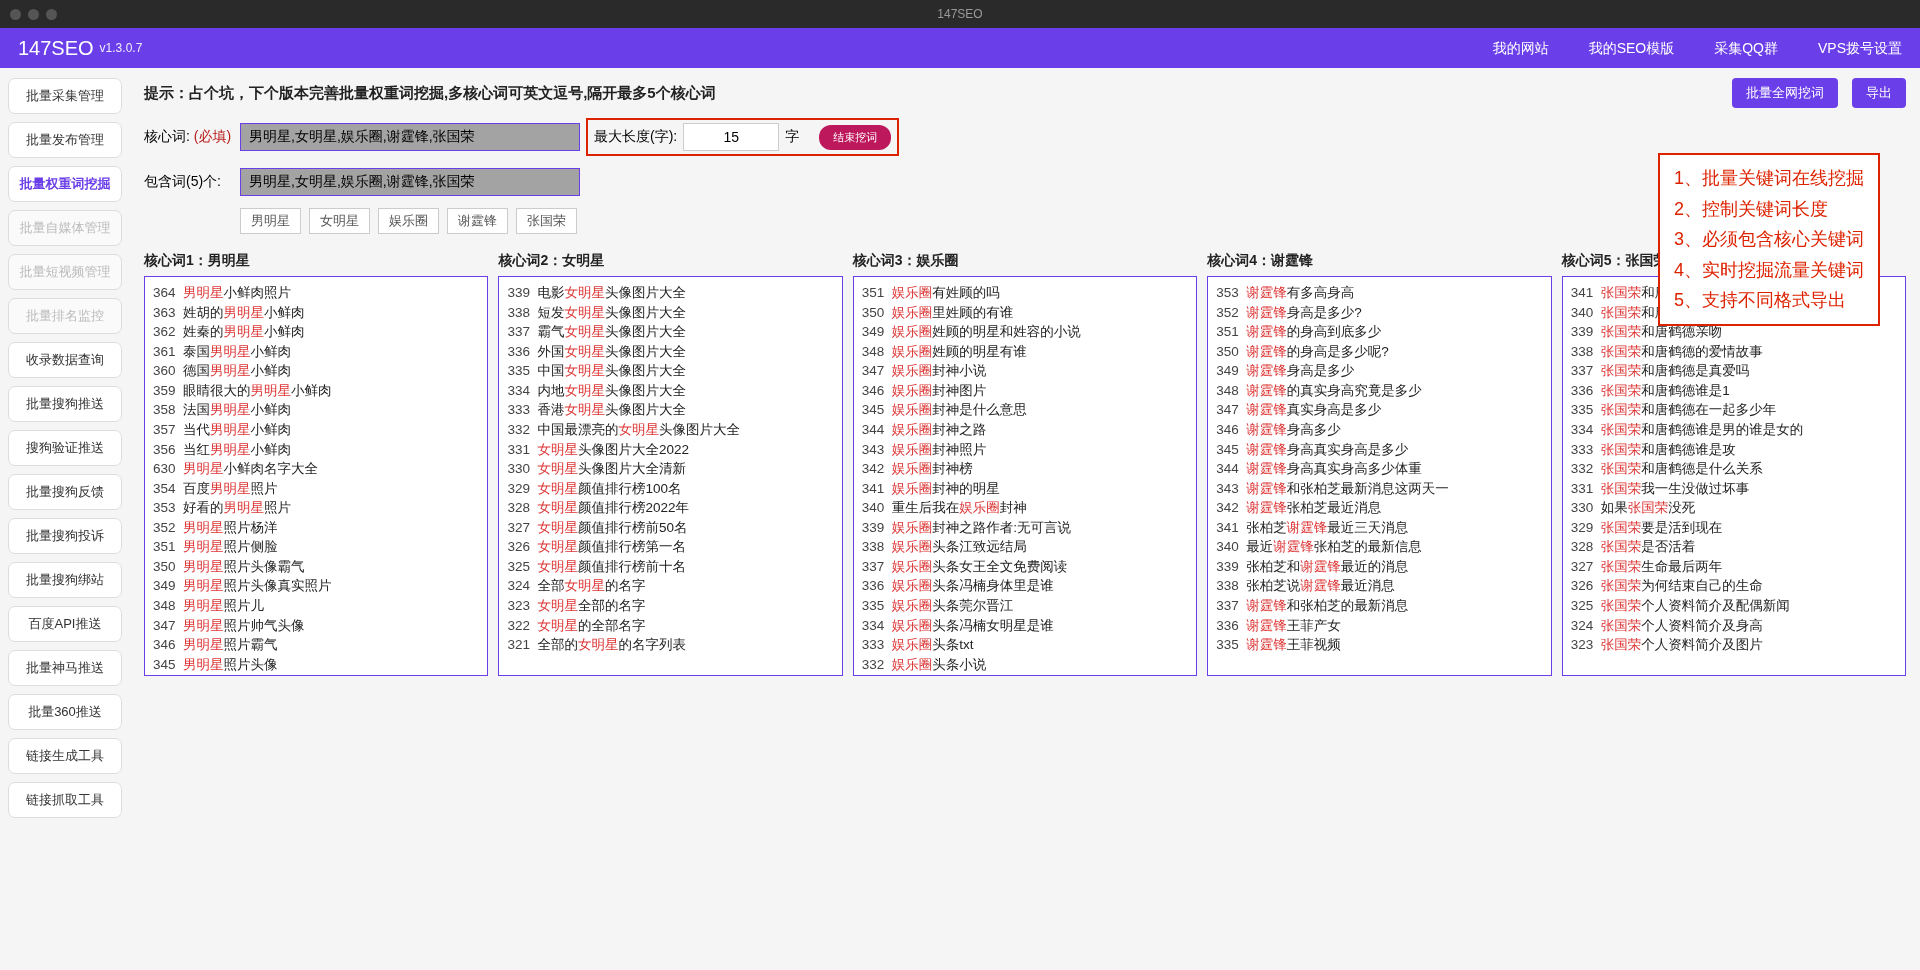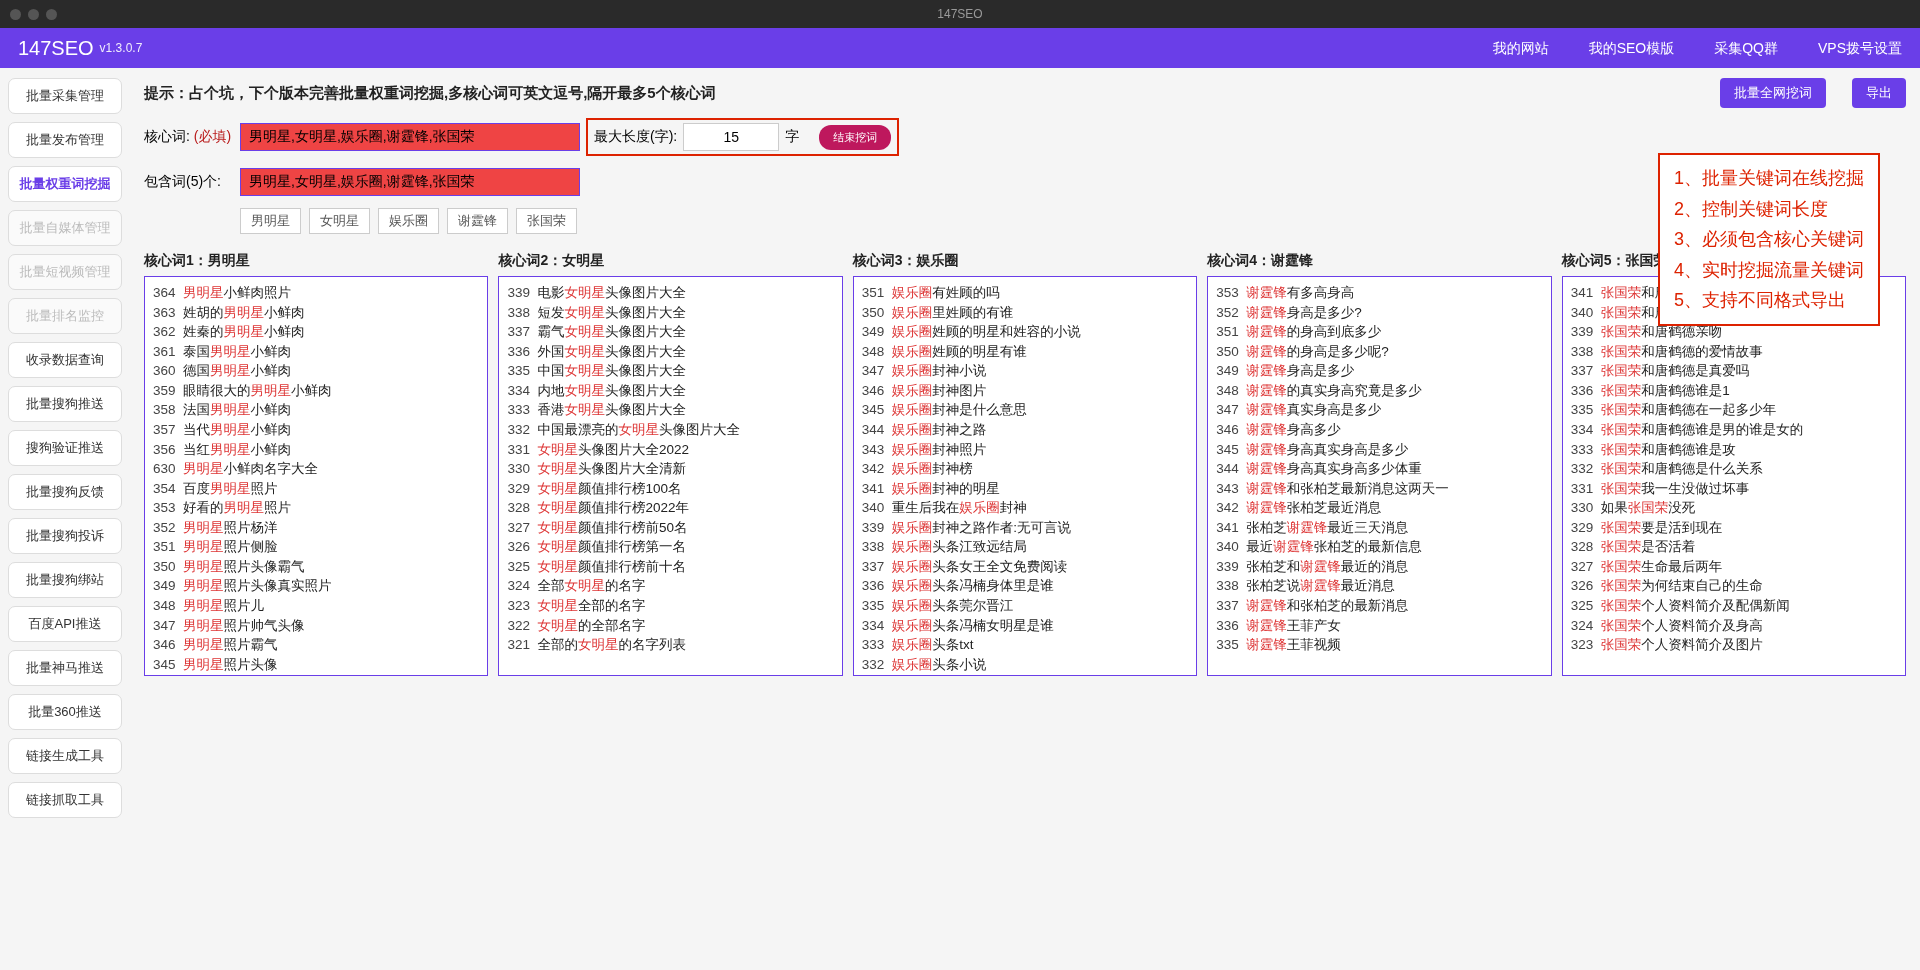--- a/index.html
+++ b/index.html
@@ -13,27 +13,27 @@
 .navspacer{flex:1}
 .navbar a{color:#fff;text-decoration:none;font-size:14px;margin-left:40px}
 .layout{display:flex}
 .sidebar{width:130px;padding:10px 8px;display:flex;flex-direction:column;gap:8px}
 .sidebar button{background:#fff;border:1px solid #ddd;border-radius:7px;padding:8px 4px;font-size:13px;cursor:pointer;color:#333}
 .sidebar button.active{color:#6a3ee8;font-weight:600}
 .sidebar button.disabled{color:#bbb;background:#fafafa}
 .main{flex:1;padding:10px 14px}
 .toprow{display:flex;align-items:center;margin-bottom:10px}
 .hint{font-size:15px;font-weight:600;color:#222}
-.topbtns{margin-left:auto;display:flex;gap:26px}
+.topbtns{margin-left:auto;display:flex;gap:14px}
 .btn-purple{background:#6a3ee8;color:#fff;border:none;border-radius:4px;padding:6px 14px;font-size:13px;cursor:pointer}
 .btn-green{background:#be185d;color:#fff;border:none;border-radius:12px;padding:5px 14px;font-size:11px;cursor:pointer}
 .formrow{display:flex;align-items:center;margin-bottom:12px;font-size:14px}
 .formrow .lbl{width:96px}
 .req{color:#b91c1c}
-.input-box{border:1px solid #6a3ee8;padding:5px 8px;font-size:14px;background:#ef4444}
+.input-box{border:1px solid #6a3ee8;padding:5px 8px;font-size:14px;background:#a3a3a3}
 .input-core{width:340px}
 .maxlen-group{display:flex;align-items:center;gap:6px}
 .maxlen-input{width:96px;border:1px solid #ccc;padding:5px;text-align:center;font-size:14px}
 .redbox{border:2px solid #d20;padding:3px 6px;display:inline-flex;align-items:center;gap:20px;margin-left:6px}
 .input-contain{width:340px}
 .tags{display:flex;gap:8px}
 .tag{border:1px solid #ccc;padding:3px 10px;font-size:13px;color:#555;background:#fff;cursor:pointer}
 .features{position:absolute;right:40px;top:85px;border:2px solid #d20;padding:8px 14px;background:#fff}
 .features div{color:#d20;font-size:18px;line-height:1.7}
 .columns{display:flex;gap:10px;margin-top:18px}

